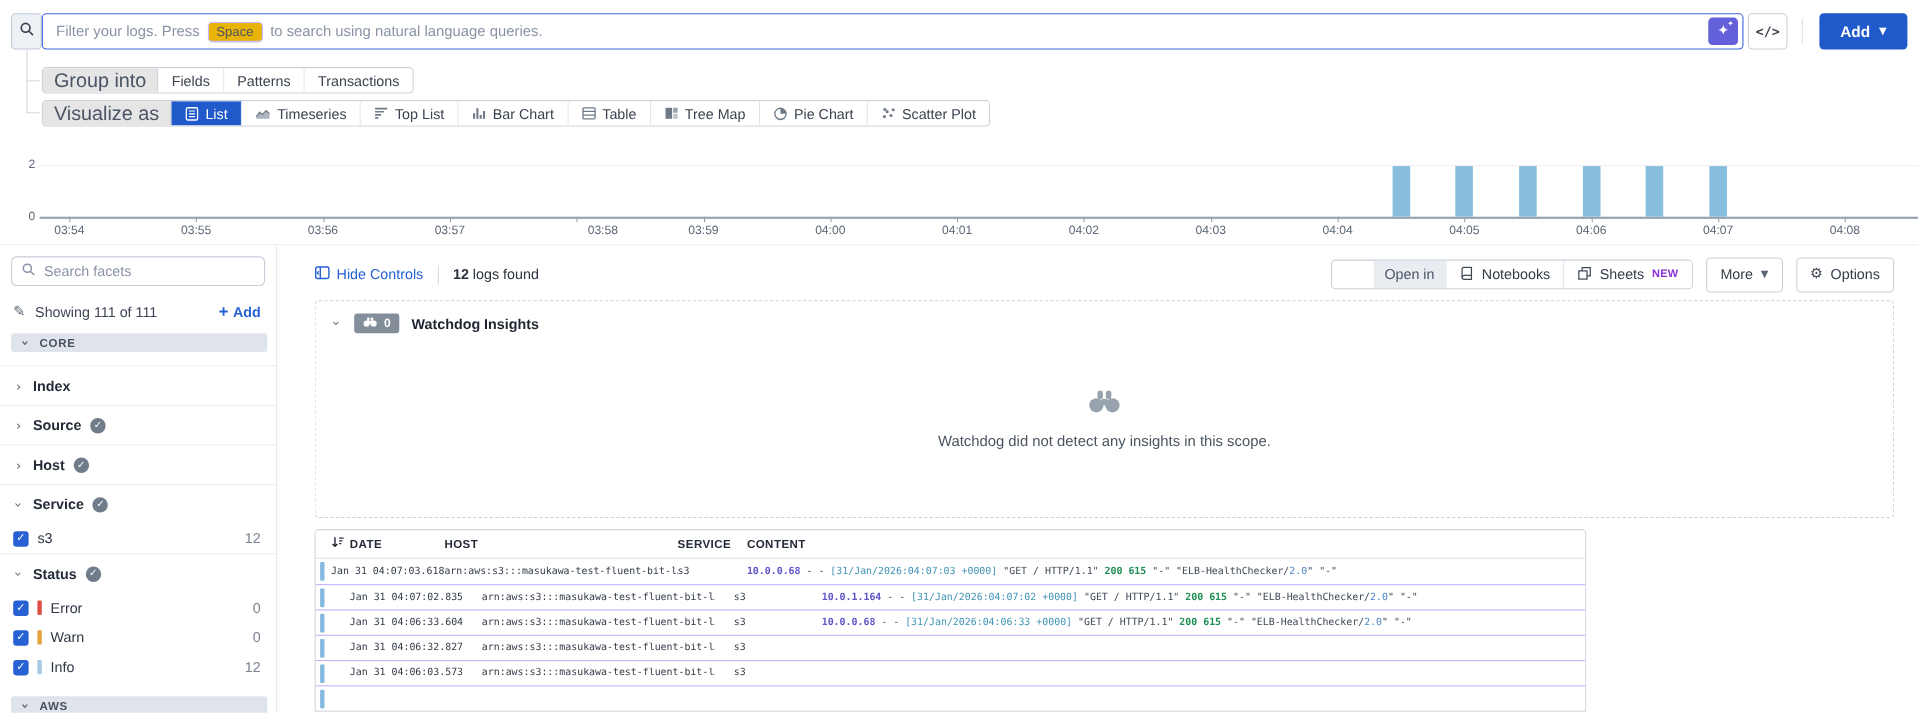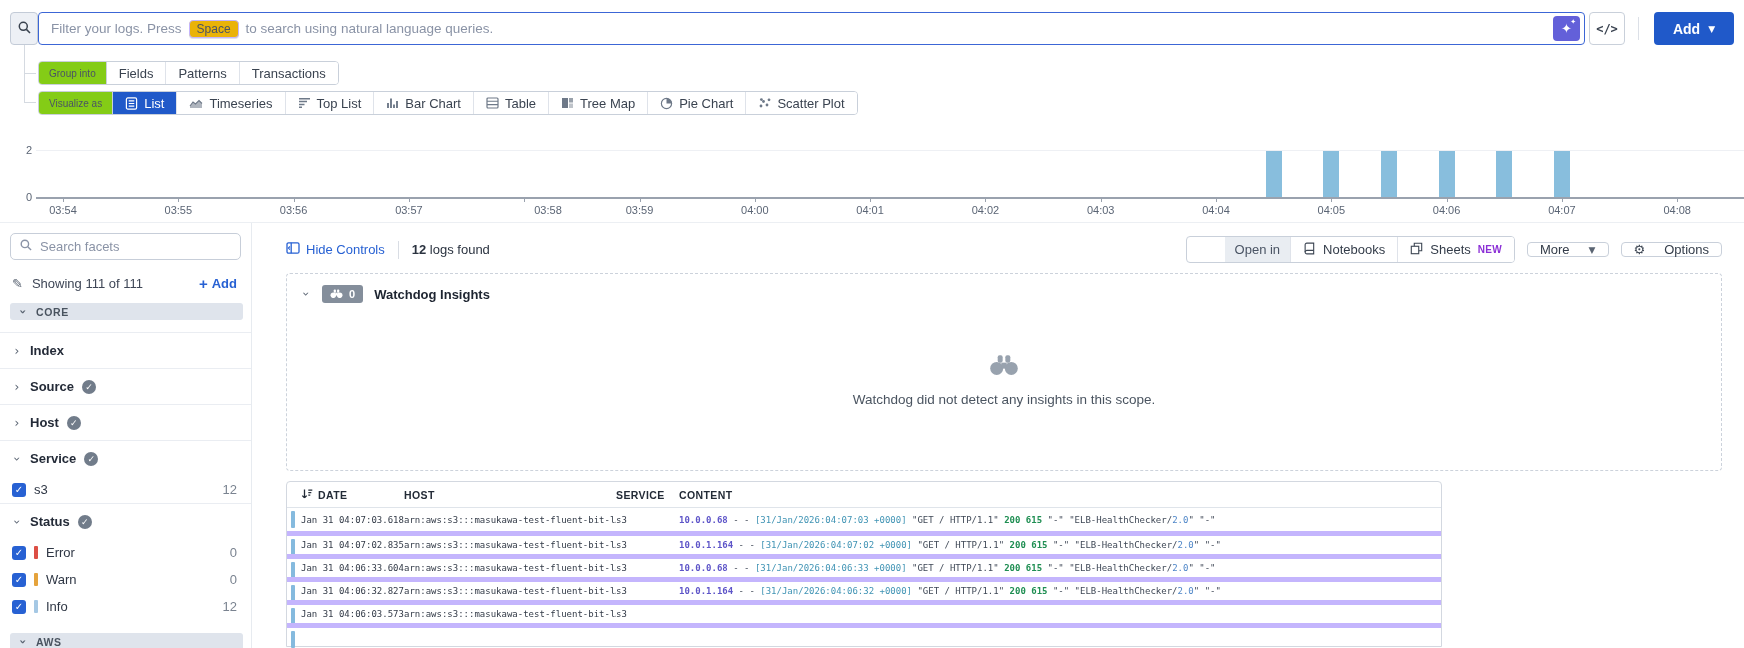--- a/index.html
+++ b/index.html
@@ -28,21 +28,21 @@
     font-weight:bold;font-size:14px;display:flex;align-items:center;justify-content:center;gap:8px;}
   .caret{font-family:"DejaVu Sans",sans-serif;font-size:9px;}
 
   
   .conn{background:#d5dae1;}
 
   
   .tabrow{position:absolute;display:flex;align-items:stretch;height:24px;border:1px solid #c9d0da;
     border-radius:4px;background:#fff;overflow:hidden;}
   #group-row{left:38px;top:61px;} #vis-row{left:38px;top:91px;}
-  .tablabel{background:#84cc16;color:#4a5464;font-size:10px;display:flex;align-items:center;
+  .tablabel{background:#e5e5e5;color:#4a5464;font-size:18px;display:flex;align-items:center;
     padding:0 10px;border-right:1px solid #c9d0da;}
   .tab{display:flex;align-items:center;gap:6px;padding:0 12px;font-size:13px;color:#3a4350;
     border-right:1px solid #dfe3ea;cursor:pointer;background:#fff;white-space:nowrap;}
   .tab:last-child{border-right:none;}
   .tab.selected{background:#2059c9;color:#fff;}
   .tab .ticon{color:#6e7988;display:flex;align-items:center;}
   .tab.selected .ticon{color:#fff;}
 
   
   #chart{left:0;top:128px;width:1744px;height:92px;}
@@ -86,41 +86,41 @@
   .vsep{width:1px;height:18px;background:#d9dde4;}
   .logsfound{font-size:13px;color:#2b3340;}
   .logsfound b{font-weight:bold;}
   .ctl-right{display:flex;align-items:center;gap:12px;}
   .btngroup{display:flex;align-items:stretch;height:27px;border:1px solid #c9d0da;border-radius:4px;
     overflow:hidden;background:#fff;}
   .bg-label{background:#e9edf2;padding:0 10px;display:flex;align-items:center;font-size:13px;color:#4a5464;margin-left:38px;}
   .gbtn{display:flex;align-items:center;gap:7px;padding:0 12px;font-size:13px;color:#333c49;
     border-left:1px solid #dfe3ea;background:#fff;cursor:pointer;}
   .newbadge{color:#8b2fd6;font-size:10px;font-weight:bold;letter-spacing:.3px;}
-  .btn{height:15px;border:1px solid #c9d0da;border-radius:4px;background:#fff;display:flex;
-    align-items:center;gap:19px;padding:0 12px;font-size:13px;color:#333c49;cursor:pointer;}
+  .btn{height:32px;border:1px solid #c9d0da;border-radius:4px;background:#fff;display:flex;
+    align-items:center;gap:7px;padding:0 12px;font-size:13px;color:#333c49;cursor:pointer;}
 
   
   #watchdog{left:286px;top:273px;width:1436px;height:198px;border:1px dashed #ccd2db;border-radius:4px;}
   .wd-header{display:flex;align-items:center;gap:11px;padding:11px 0 0 14px;}
   .wd-badge{background:#848e9b;border-radius:3px;color:#fff;display:flex;align-items:center;gap:6px;
     padding:2px 8px;font-size:11px;font-weight:bold;height:18px;}
   .wd-title{font-weight:bold;font-size:13px;color:#1d2430;}
   .wd-empty{position:absolute;left:0;right:0;top:80px;text-align:center;}
   .wd-empty-text{margin-top:12px;font-size:13.5px;color:#4a5460;}
 
   
   #logtable{left:286px;top:481px;width:1156px;border:1px solid #d3d8e0;border-radius:4px 4px 0 0;background:#fff;}
   .thead{height:26px;display:grid;grid-template-columns:14px 103px 212px 63px 1fr;align-items:center;
     border-bottom:1px solid #dfe4ea;}
   .th{font-size:10.5px;font-weight:bold;color:#232b37;letter-spacing:.4px;}
   .th-date{display:flex;align-items:center;gap:5px;}
   .trow{height:23px;display:grid;grid-template-columns:14px 103px 212px 63px 1fr;align-items:center;
     position:relative;font-family:"DejaVu Sans Mono","Liberation Mono",monospace;font-size:9px;color:#323a47;cursor:pointer;}
-  .trow + .trow{border-top:5px solid #c4b5fd;}
+  .trow + .trow{border-top:1px solid #c4b5fd;gap:17px;}
   .rbar{position:absolute;left:4px;top:3px;width:4px;height:17px;border-radius:1px;}
   .c-host,.c-content{white-space:nowrap;overflow:hidden;padding-right:8px;}
   .ip{color:#5d54c8;font-weight:bold;} .ts{color:#3f93b4;} .sc{color:#1e8e52;font-weight:bold;}
   .dk{color:#3f4856;} .ver{color:#4e86c8;}
 </style>
 </head>
 <body>
 
 <div class="abs" id="search-icon-box">
   <span>
@@ -477,21 +477,20 @@
         <span class="c-service">s3</span>
         <span class="c-content"><span class="ip">10.0.0.68</span><span class="dk"> - - </span><span class="ts">[31/Jan/2026:04:06:33 +0000]</span><span class="dk"> "GET / HTTP/1.1" </span><span class="sc">200 615</span><span class="dk"> "-" "ELB-HealthChecker/</span><span class="ver">2.0</span><span class="dk">" "-"</span></span>
       </div>
       <div class="trow">
         <span>
           <span class="rbar" style="background:#85bade"></span>
         </span>
         <span class="c-date">Jan 31 04:06:32.827</span>
         <span class="c-host">arn:aws:s3:::masukawa-test-fluent-bit-l…</span>
         <span class="c-service">s3</span>
-        <span class="c-content"><span class="ip">10.0.1.164</span><span class="dk"> - - </span><span class="ts">[31/Jan/2026:04:06:32 +0000]</span><span class="dk"> "GET / HTTP/1.1" </span><span class="sc">200 615</span><span class="dk"> "-" "ELB-HealthChecker/</span><span class="ver">2.0</span><span class="dk">" "-"</span></span>
       </div>
       <div class="trow">
         <span>
           <span class="rbar" style="background:#85bade"></span>
         </span>
         <span class="c-date">Jan 31 04:06:03.573</span>
         <span class="c-host">arn:aws:s3:::masukawa-test-fluent-bit-l…</span>
         <span class="c-service">s3</span>
       </div>
       <div class="trow">

